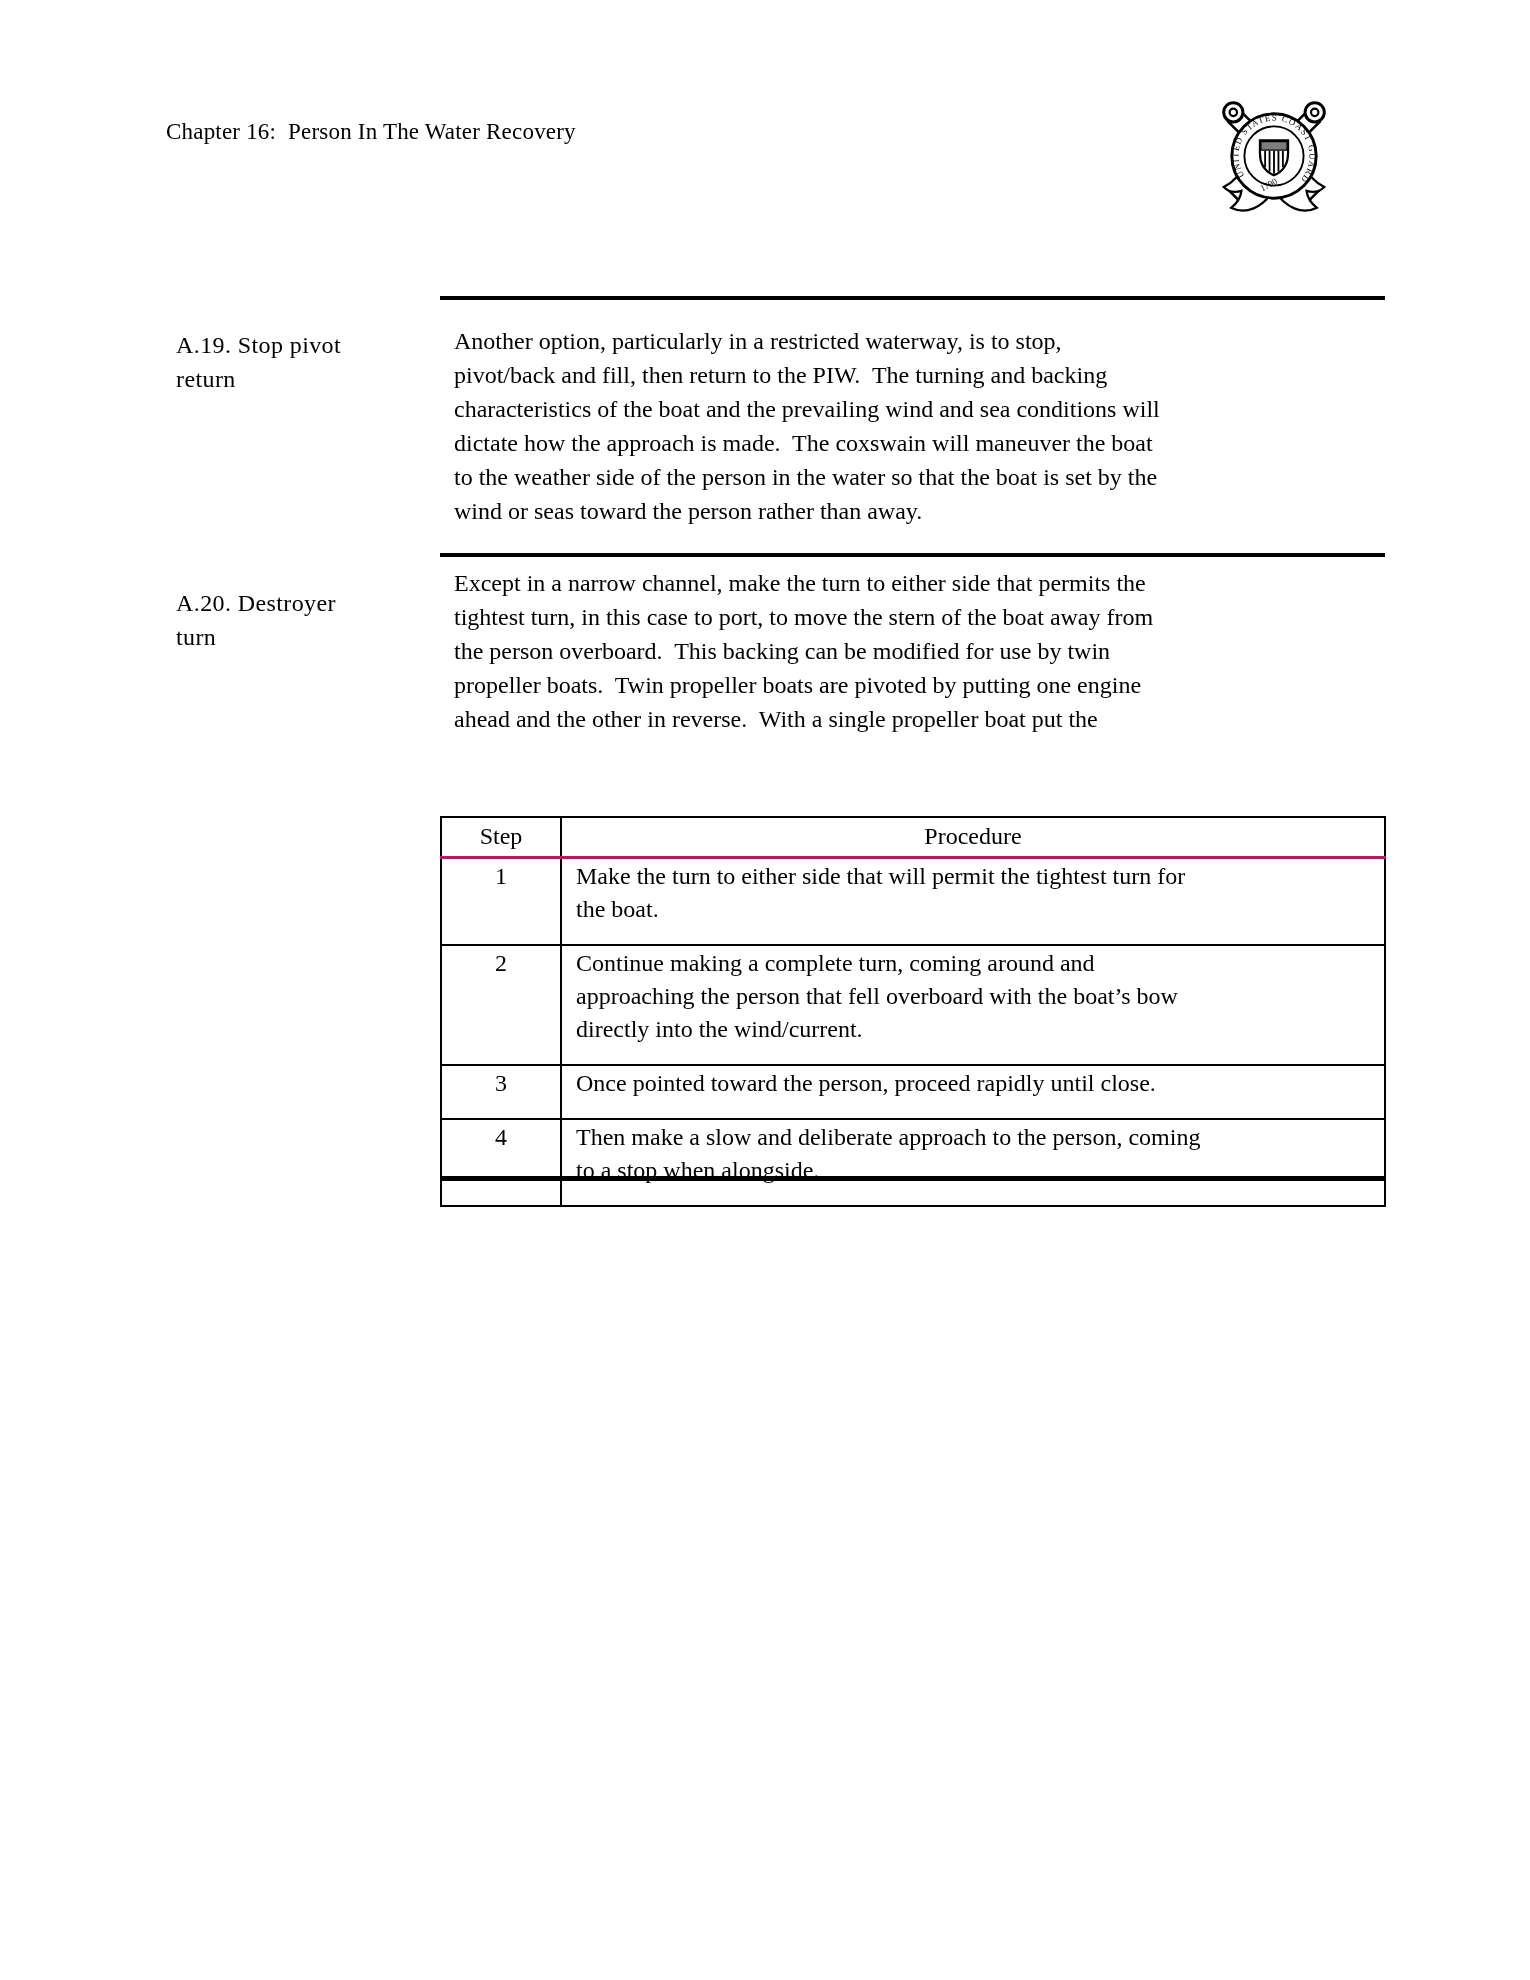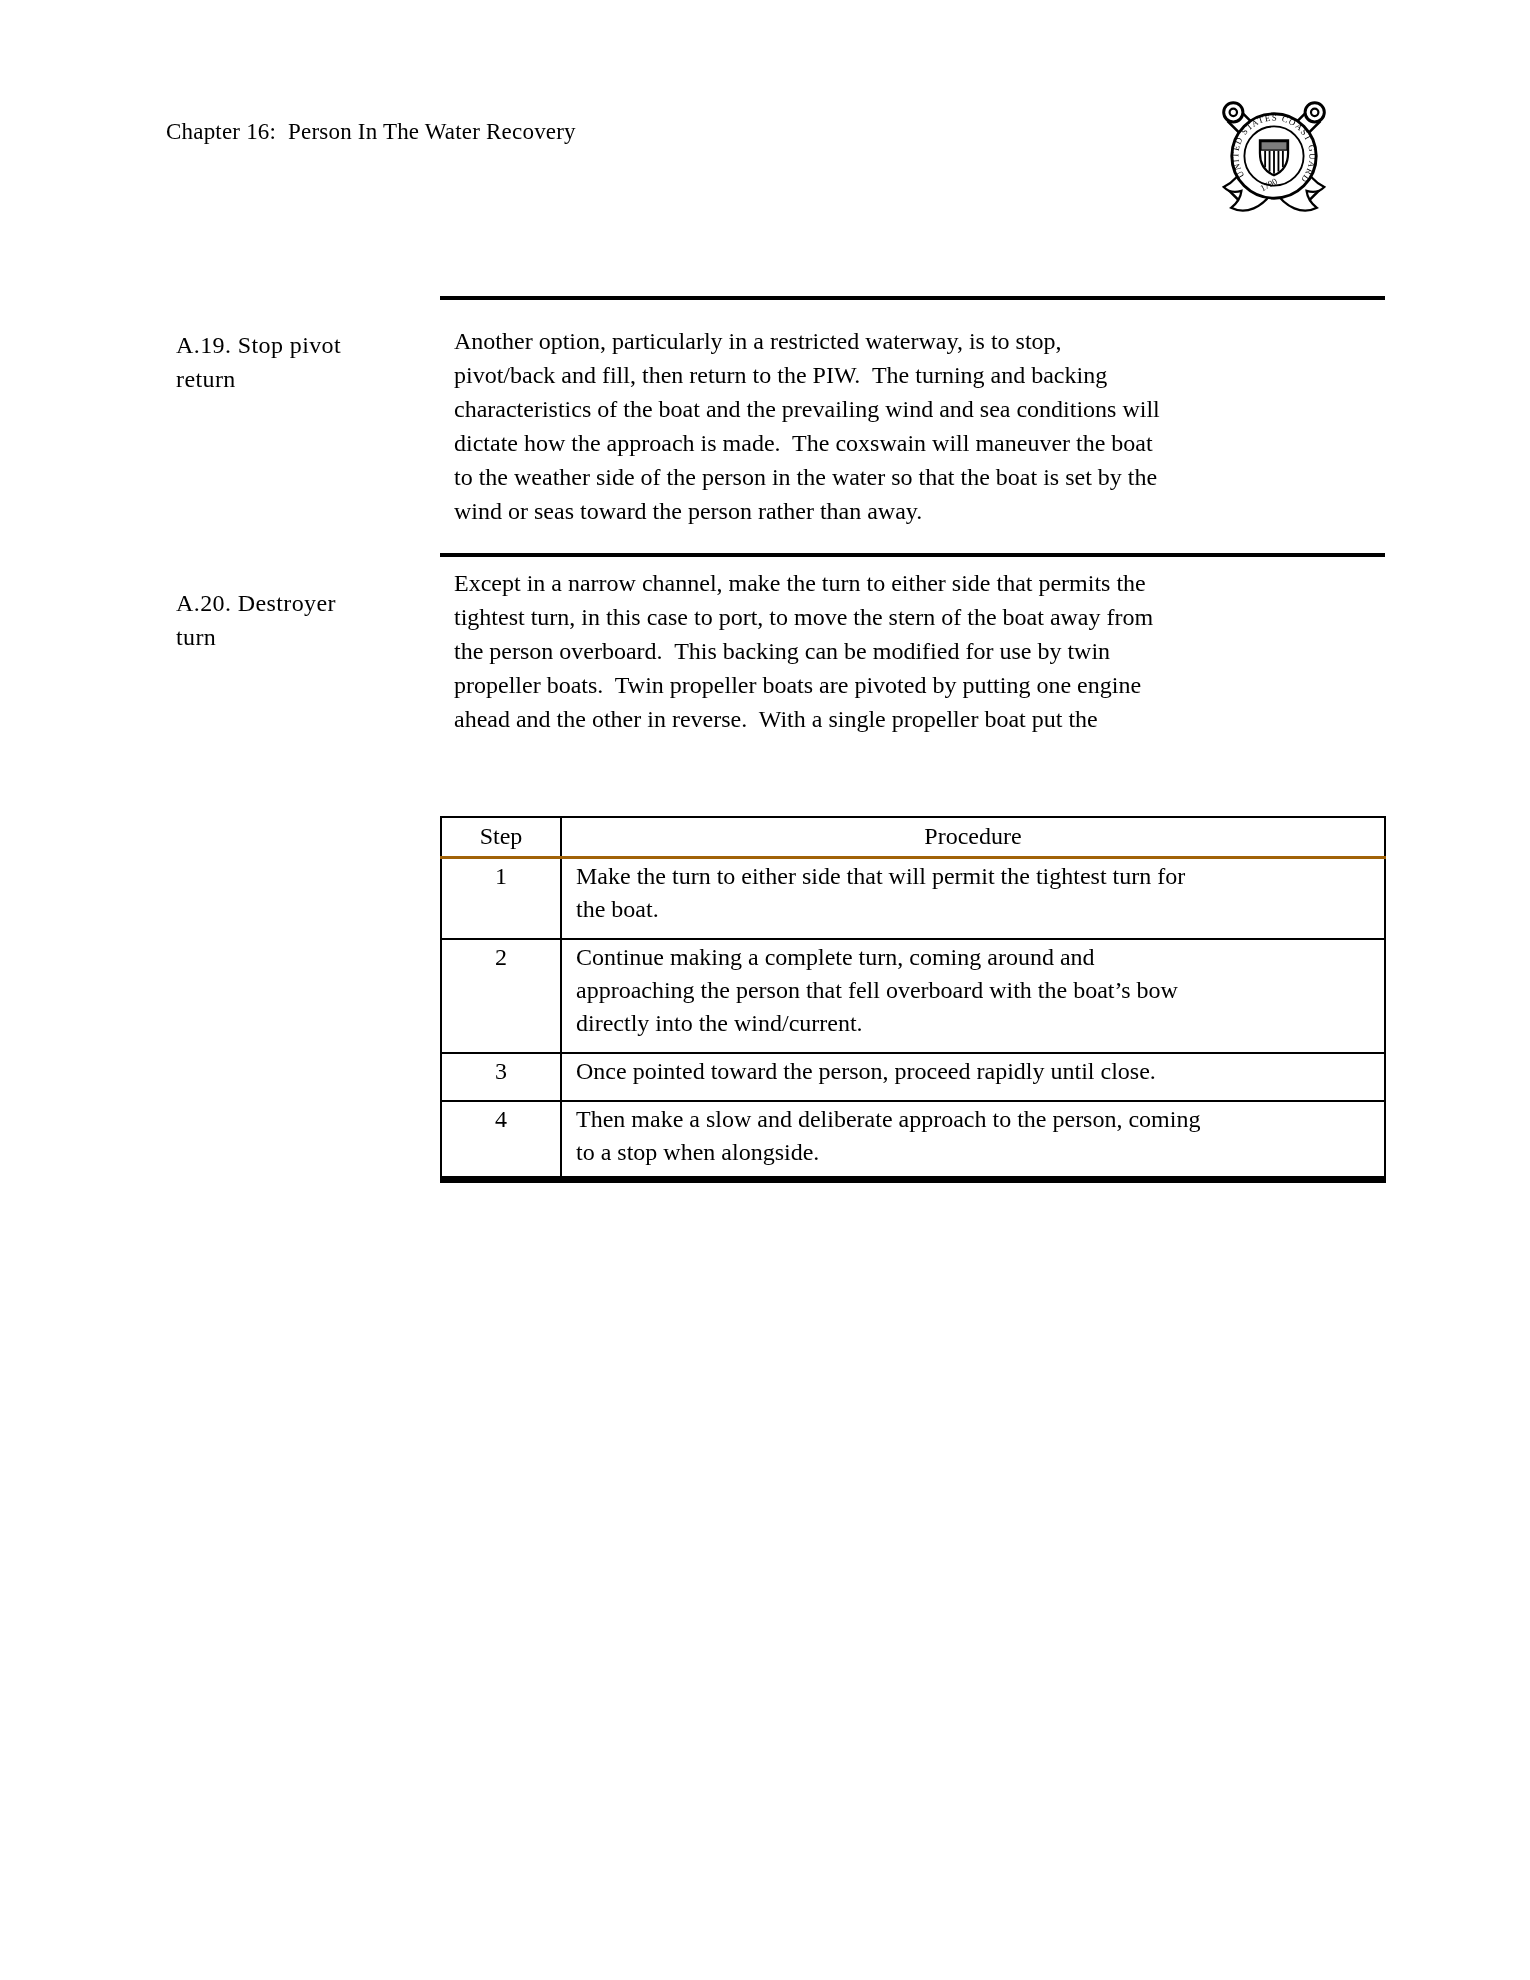--- a/index.html
+++ b/index.html
@@ -61,31 +61,31 @@
     border-collapse:collapse;
     font-size:24px;
     line-height:33px;
   }
   table.steps th, table.steps td{
     border:2px solid #000;
     vertical-align:top;
     font-weight:normal;
   }
   table.steps thead th{
-    border-bottom:3px solid #a16207;
+    border-bottom:3px solid #be185d;
     padding:2px 4px 3px 4px;
     text-align:center;
   }
   table.steps td.step-cell{
     width:114px;
     text-align:center;
     padding:1px 2px;
   }
   table.steps td.proc-cell{
-    padding:1px 12px 12px 14px;
+    padding:1px 12px 18px 14px;
   }
   .footer-page-number{
     position:absolute;
     left:711px; top:1858px;
     font-size:23px;
   }
   svg text{font-family:"Liberation Serif", serif;}
 </style>
 </head>
 <body>

